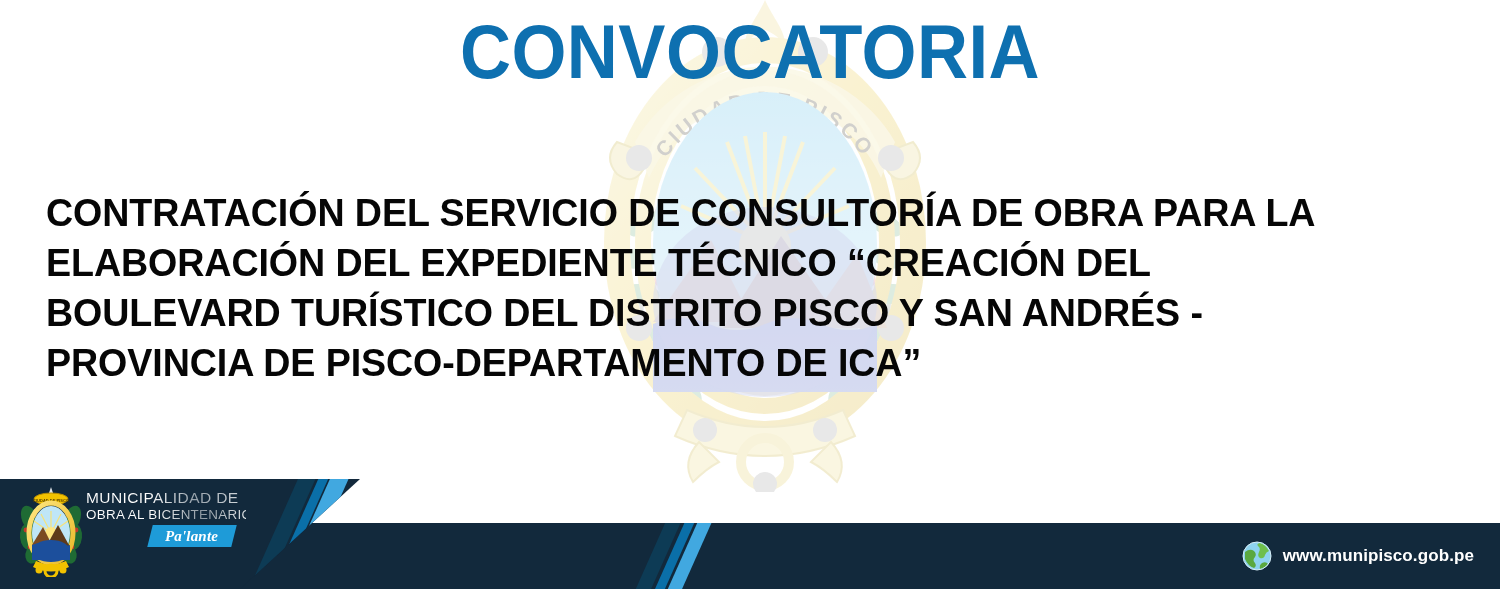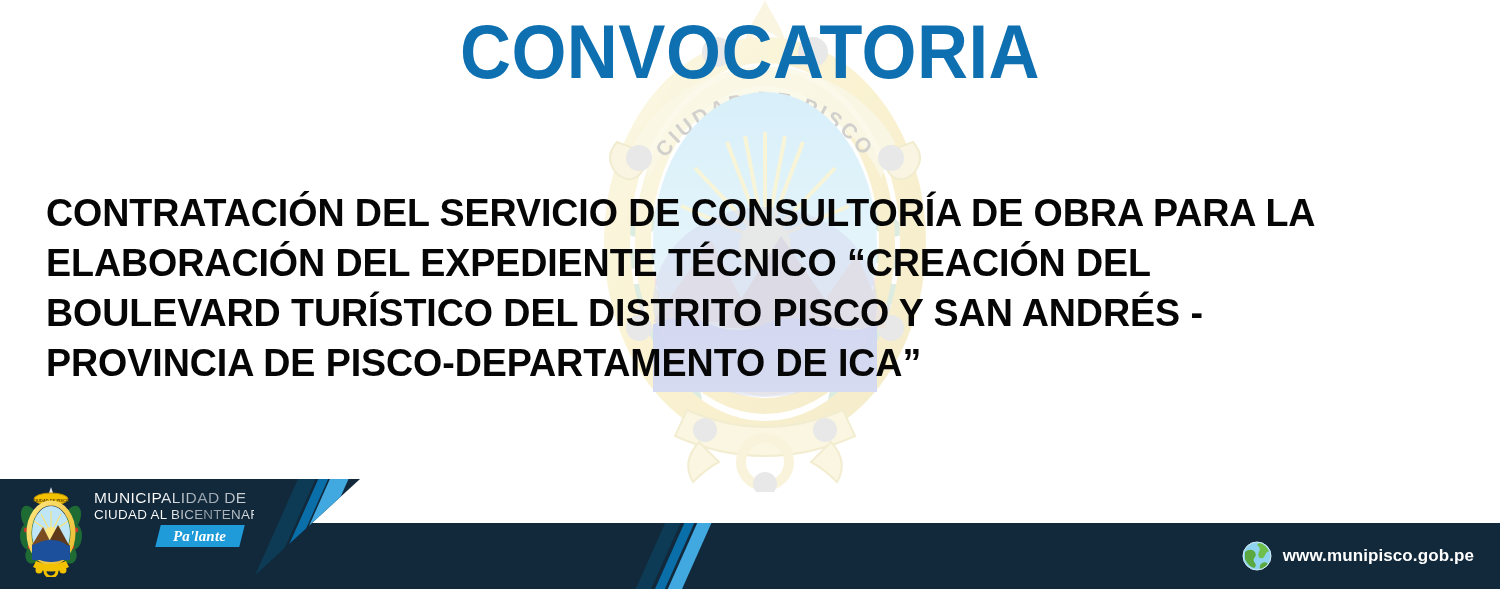--- a/index.html
+++ b/index.html
@@ -104,21 +104,21 @@
     left: 18px;
     top: 485px;
     width: 240px;
     height: 96px;
     z-index: 5;
     display: flex;
     align-items: flex-start;
   }
   #crest { width: 66px; height: 92px; flex: 0 0 66px; }
   #logo-words {
-    margin-left: 10px;
+    margin-left: 2px;
     padding-top: 4px;
     position: relative;
     width: 160px;
   }
   #muni-line {
     font-family: "Liberation Sans", sans-serif;
     font-size: 15.5px;
     font-weight: 400;
     letter-spacing: 0.4px;
     color: #ffffff;
@@ -400,21 +400,21 @@
         <ellipse cx="33" cy="66" rx="19" ry="11" fill="#1c4f9c"></ellipse>
 
         <path d="M18 76 q15 7 30 0 l3 6 q-18 9 -36 0 z" fill="#f2c200"></path>
         <circle cx="33" cy="86" r="6" fill="none" stroke="#f2c200" stroke-width="3"></circle>
         <circle cx="21" cy="85" r="3.5" fill="#f2c200"></circle>
         <circle cx="45" cy="85" r="3.5" fill="#f2c200"></circle>
       </svg>
     </div>
     <div id="logo-words">
       <div id="muni-line">MUNICIPALIDAD DE</div>
-      <div id="bicentenario-line">CIUDAD AL BICENTENARIO</div>
+      <div id="bicentenario-line">OBRA AL BICENTENARIO</div>
       <div id="palante-badge">
         <span id="palante-text">Pa'lante</span>
       </div>
     </div>
   </div>
 
   <div id="contacts">
 
     <div class="contact-item">
       <span class="ico">

